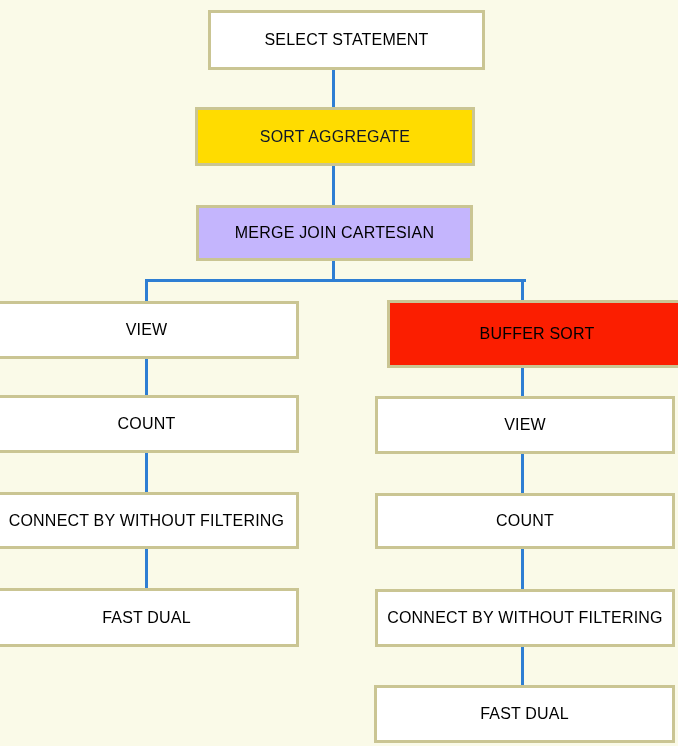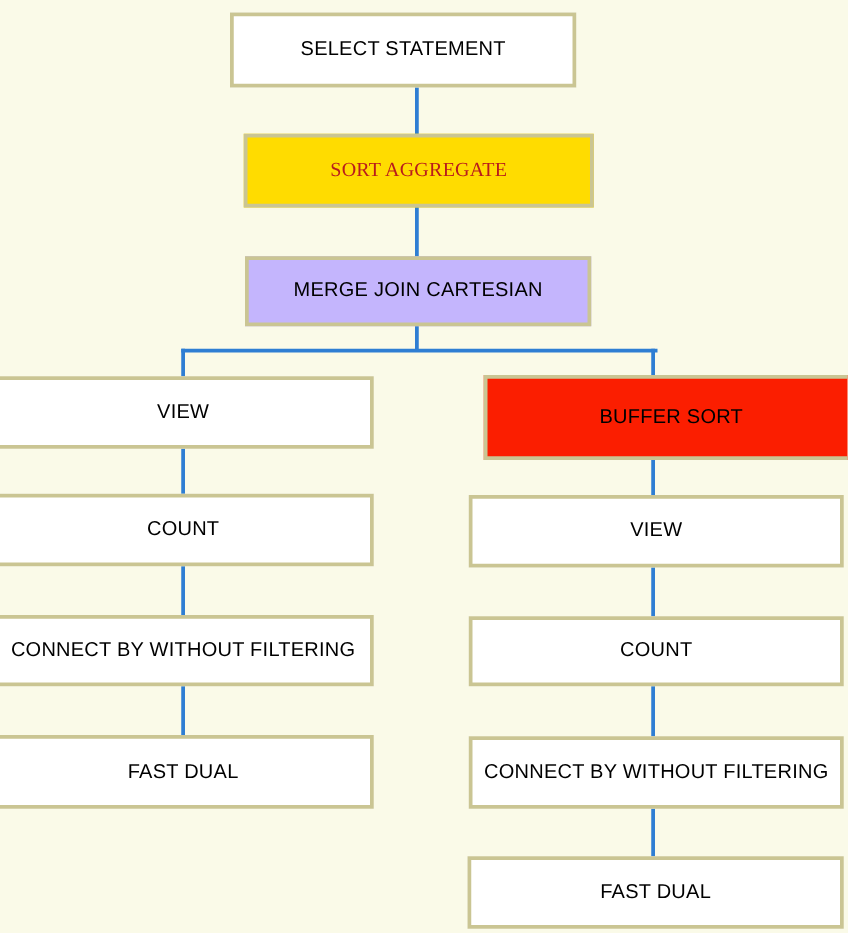--- a/index.html
+++ b/index.html
@@ -27,25 +27,25 @@
     <div class="connector" style="left: 145px; top: 279px; width: 381px; height: 3px; background: rgb(46, 126, 211);"></div>
     <div class="connector" style="left: 145px; top: 279px; width: 3px; height: 24px; background: rgb(46, 126, 211);"></div>
     <div class="connector" style="left: 521px; top: 279px; width: 3px; height: 23px; background: rgb(46, 126, 211);"></div>
     <div class="connector" style="left: 145px; top: 358px; width: 3px; height: 39px; background: rgb(46, 126, 211);"></div>
     <div class="connector" style="left: 145px; top: 452px; width: 3px; height: 42px; background: rgb(46, 126, 211);"></div>
     <div class="connector" style="left: 145px; top: 548px; width: 3px; height: 42px; background: rgb(46, 126, 211);"></div>
     <div class="connector" style="left: 521px; top: 357px; width: 3px; height: 41px; background: rgb(46, 126, 211);"></div>
     <div class="connector" style="left: 521px; top: 453px; width: 3px; height: 42px; background: rgb(46, 126, 211);"></div>
     <div class="connector" style="left: 521px; top: 548px; width: 3px; height: 43px; background: rgb(46, 126, 211);"></div>
     <div class="connector" style="left: 521px; top: 646px; width: 3px; height: 41px; background: rgb(46, 126, 211);"></div>
-    <div class="node" style="left: 184px; top: 10px; width: 277px; height: 60px; background: rgb(255, 255, 255); border-color: rgb(202, 197, 147);">
+    <div class="node" style="left: 208px; top: 10px; width: 277px; height: 60px; background: rgb(255, 255, 255); border-color: rgb(202, 197, 147);">
       <span class="node-label" style="color: rgb(0, 0, 0);">SELECT STATEMENT</span>
     </div>
     <div class="node" style="left: 195px; top: 107px; width: 280px; height: 59px; background: rgb(255, 220, 0); border-color: rgb(202, 197, 147);">
-      <span class="node-label" style="color: #b91c1c; font-family: Liberation Serif, serif;">SORT AGGREGATE</span>
+      <span class="node-label" style="color: #0f172a;">SORT AGGREGATE</span>
     </div>
     <div class="node" style="left: 196px; top: 205px; width: 277px; height: 56px; background: #c4b5fd; border-color: rgb(202, 197, 147);">
       <span class="node-label" style="color: rgb(0, 0, 0);">MERGE JOIN CARTESIAN</span>
     </div>
     <div class="node" style="left: -6px; top: 301px; width: 305px; height: 58px; background: rgb(255, 255, 255); border-color: rgb(202, 197, 147);">
       <span class="node-label" style="color: rgb(0, 0, 0);">VIEW</span>
     </div>
     <div class="node" style="left: -6px; top: 395px; width: 305px; height: 58px; background: rgb(255, 255, 255); border-color: rgb(202, 197, 147);">
       <span class="node-label" style="color: rgb(0, 0, 0);">COUNT</span>
     </div>

